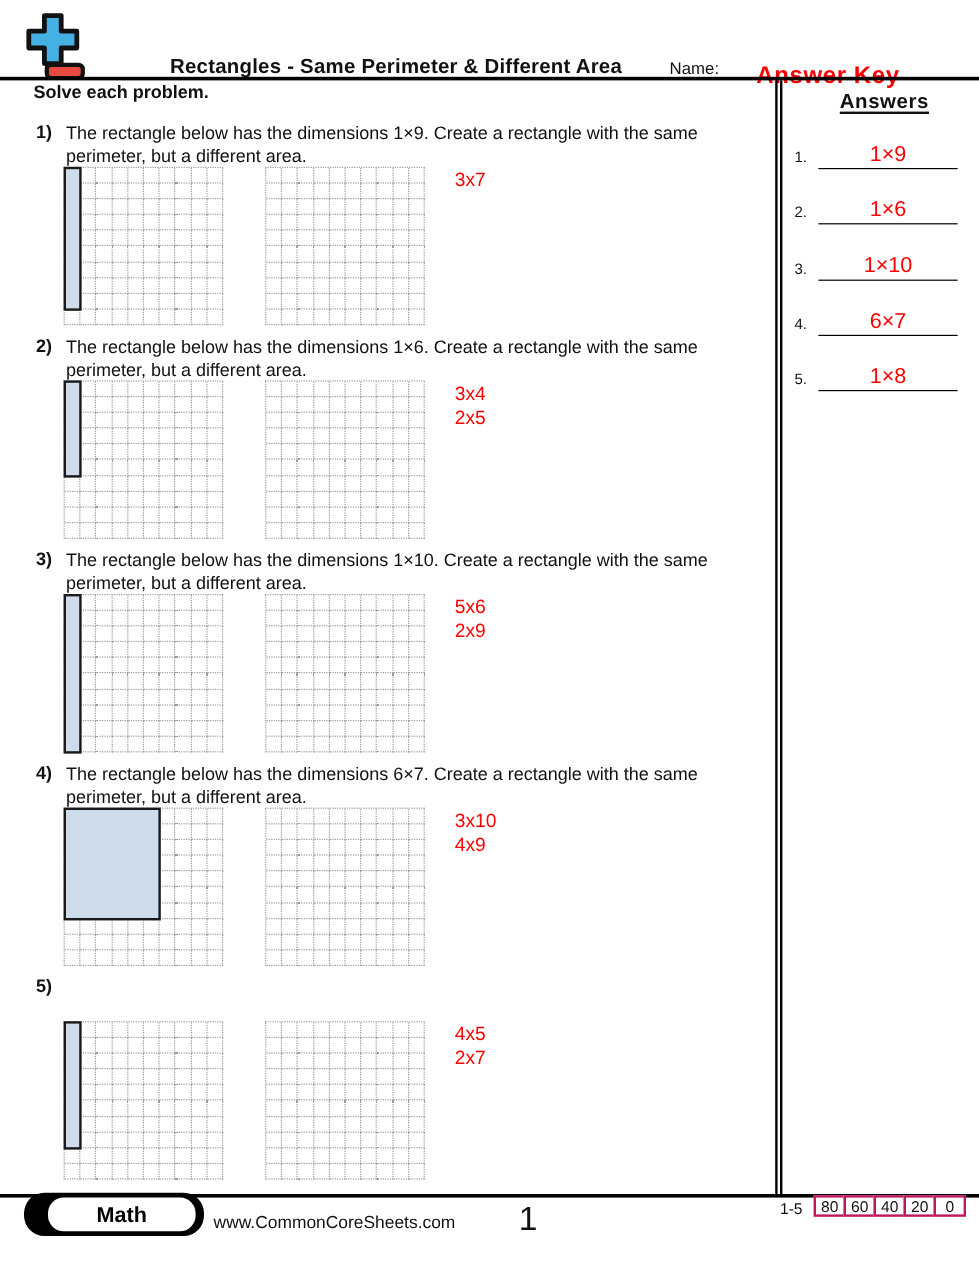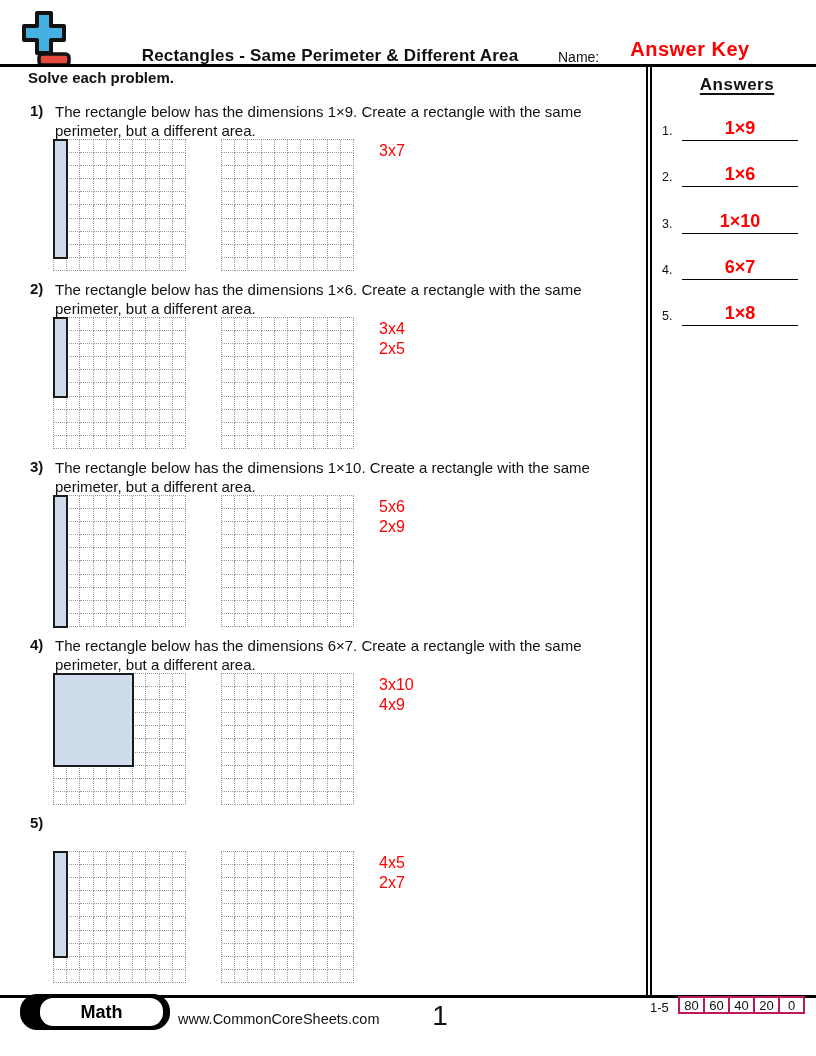--- a/index.html
+++ b/index.html
@@ -5,33 +5,33 @@
   html,body{margin:0;padding:0;background:#fff;}
   .page{
     position:relative;width:816px;height:1056px;background:#fff;overflow:hidden;
     font-family:"Liberation Sans","DejaVu Sans",sans-serif;color:#111;
   }
   
   .logo-svg{position:absolute;left:18px;top:10px;}
   .page-title{position:absolute;left:110px;top:46px;width:440px;text-align:center;
     font-size:17px;font-weight:bold;letter-spacing:.2px;}
   .name-label{position:absolute;left:558px;top:49px;font-size:14px;}
-  .answer-key{position:absolute;left:610px;top:38px;width:160px;text-align:center;
+  .answer-key{position:absolute;left:610px;top:52px;width:160px;text-align:center;
     font-size:20px;font-weight:bold;color:#fe0000;letter-spacing:.5px;}
   .header-line{position:absolute;left:0;top:64px;width:816px;height:3px;background:#000;}
   .instructions{position:absolute;left:28px;top:69px;font-size:15px;font-weight:bold;}
   
   .answers-panel{position:absolute;left:646px;top:67px;width:170px;height:928px;
     border-left:6px double #000;}
   .answers-title{margin-top:8px;text-align:center;font-size:17px;font-weight:bold;
     text-decoration:underline;text-decoration-thickness:2px;text-underline-offset:3px;letter-spacing:.5px;}
   .answer-row{position:absolute;left:0;width:100%;height:28px;}
   .answer-num{position:absolute;left:10px;bottom:3px;font-size:12.5px;}
   .answer-line{position:absolute;left:30px;width:116px;bottom:0;border-bottom:1.6px solid #000;text-align:center;}
-  .answer-value{display:inline-block;font-size:18px;font-weight:bold;color:#fe0000;padding-bottom:1px;text-align:right;}
+  .answer-value{display:inline-block;font-size:18px;font-weight:normal;color:#fe0000;padding-bottom:1px;text-align:right;}
   
   .problem{position:absolute;left:0;width:648px;height:178px;}
   .prob-num{position:absolute;left:30px;top:2px;font-size:15px;font-weight:bold;}
   .prob-text{position:absolute;left:55px;top:2px;width:574px;font-size:15px;line-height:19px;}
   .grids{position:absolute;left:53px;top:39px;width:595px;height:135px;}
   .grid{position:absolute;top:0;display:grid;border-top:1px dotted #9b9b9b;border-left:1px dotted #9b9b9b;}
   .grid-left{left:0;}
   .grid-right{left:168px;}
   .cell{border-right:1px dotted #9b9b9b;border-bottom:1px dotted #9b9b9b;}
   .filled-rect{position:absolute;left:-1px;top:-1px;background:#cfdcec;border:2px solid #1a1a1a;box-sizing:border-box;}

